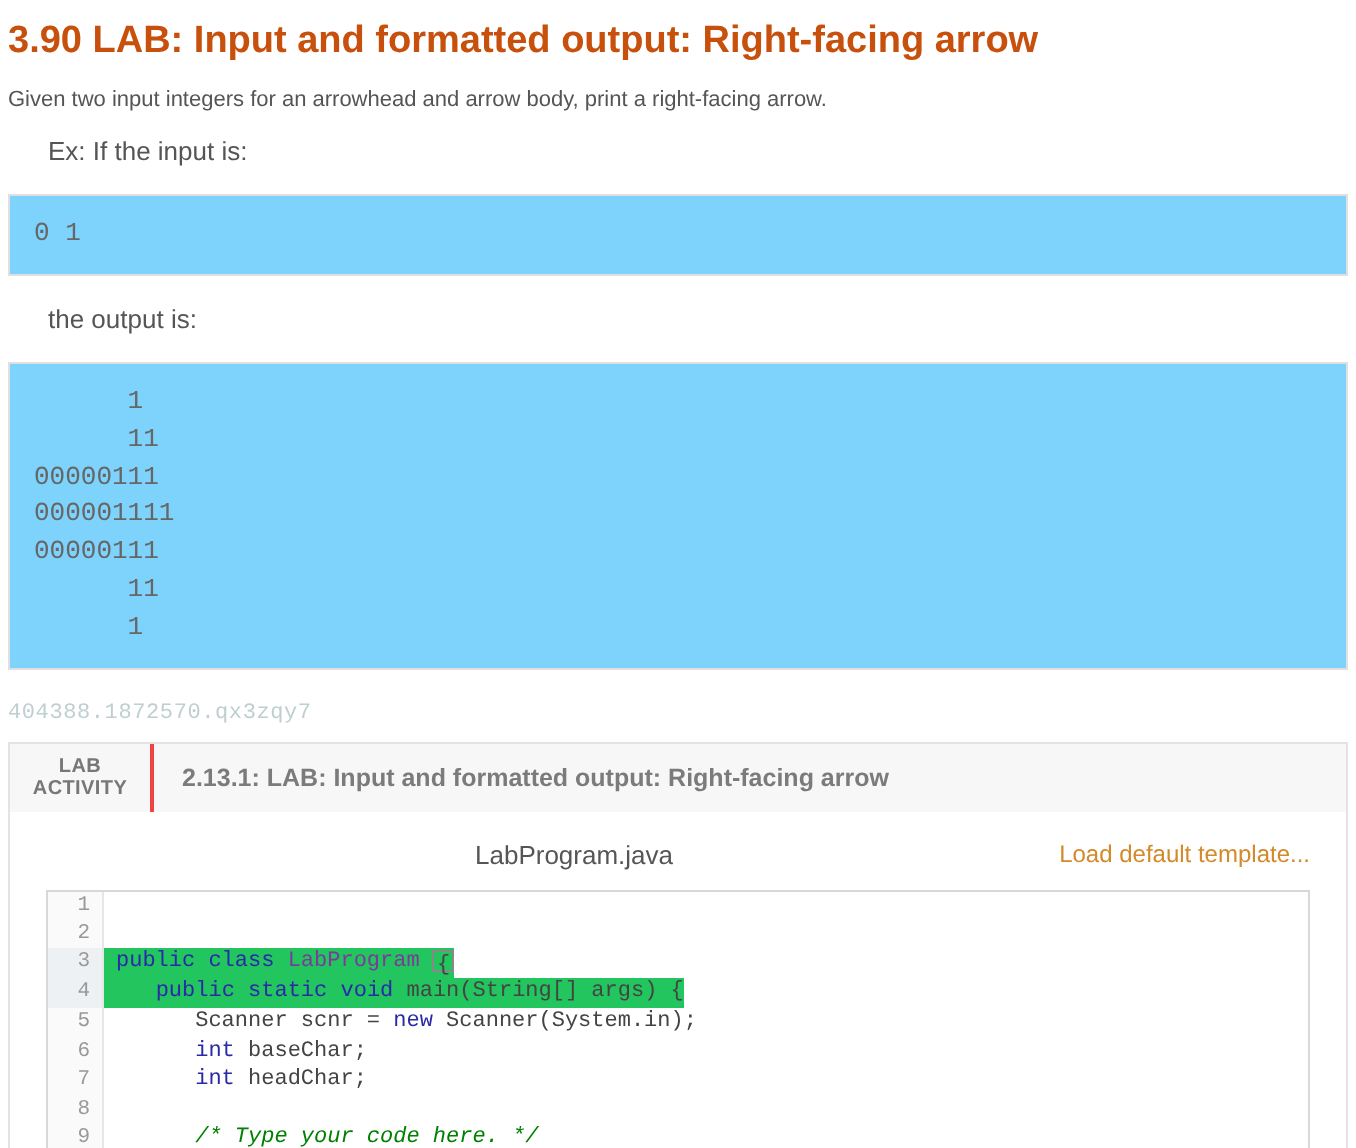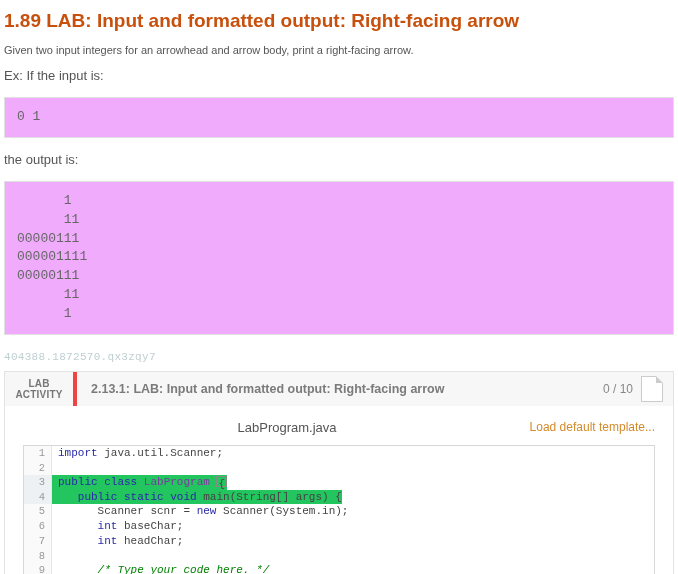--- a/index.html
+++ b/index.html
@@ -18,23 +18,24 @@
   }
   .desc {
     padding: 0 16px 12px 4px;
     color: #555;
     font-size: 11px;
   }
   .ex {
     padding: 0 4px 10px 4px;
     color: #555;
     font-size: 13px;
+    margin-left: 20px;
   }
   .codebox {
-    background: #f0abfc;
+    background: #7dd3fc;
     border: 1px solid #e0e0e0;
     margin: 4px 4px 14px 4px;
     padding: 10px 12px;
     font-family: "Courier New", monospace;
     font-size: 13px;
     color: #666;
     white-space: pre;
     line-height: 1.45;
   }
   .watermark {
@@ -48,21 +49,21 @@
     margin: 0 4px;
     border: 1px solid #e3e3e3;
   }
   .lab-header {
     display: flex;
     align-items: stretch;
     background: #f7f7f7;
   }
   .lab-badge {
     width: 72px;
-    border-right: 4px solid #ef4444;
+    border-right: 2px solid #ef4444;
     display: flex;
     flex-direction: column;
     justify-content: center;
     align-items: center;
     color: #777;
     font-size: 10px;
     font-weight: 600;
     letter-spacing: .2px;
     padding: 6px 0;
   }
@@ -147,58 +148,53 @@
   .cursor-box{
     display:inline-block;
     border:1px solid #888;
     width:5px;height:11px;
     vertical-align:middle;
   }
 </style>
 </head>
 <body>
 
-<h1 class="heading">1.89 LAB: Input and formatted output: Right-facing arrow</h1>
+<h1 class="heading">3.90 LAB: Input and formatted output: Right-facing arrow</h1>
 <p class="desc">Given two input integers for an arrowhead and arrow body, print a right-facing arrow.</p>
 <p class="ex">Ex: If the input is:</p>
 <pre class="codebox">0 1</pre>
 <p class="ex">the output is:</p>
 <pre class="codebox">      1
       11
 00000111
 000001111
 00000111
       11
       1</pre>
 <div class="watermark">404388.1872570.qx3zqy7</div>
 
 <div class="lab-card">
   <div class="lab-header">
     <div class="lab-badge">
       <span>LAB</span>
       <span>ACTIVITY</span>
     </div>
     <div class="lab-title">2.13.1: LAB: Input and formatted output: Right-facing arrow</div>
-    <div class="lab-score">
-      <span>0 / 10</span>
-      <span class="score-box"></span>
-    </div>
   </div>
 
   <div class="file-bar">
     <div class="file-spacer"></div>
     <div class="file-name">LabProgram.java</div>
     <div class="file-spacer2"></div>
     <a class="load-link">Load default template...</a>
   </div>
 
   <div class="editor" id="editor">
       <div class="editor-row">
         <div class="gutter">1</div>
-        <div class="codeline"><span class="kw">import</span><span class="op"> java.util.Scanner;</span></div>
       </div>
       <div class="editor-row">
         <div class="gutter">2</div>
         <div class="codeline"></div>
       </div>
       <div class="editor-row hl-row">
         <div class="gutter">3</div>
         <div class="codeline"><span class="kw">public class</span><span class="op"> </span><span class="cls">LabProgram</span><span class="op"> </span><span class="cursor-box" style="width: auto; padding: 0px 1px;">{</span></div>
       </div>
       <div class="editor-row hl-row">

